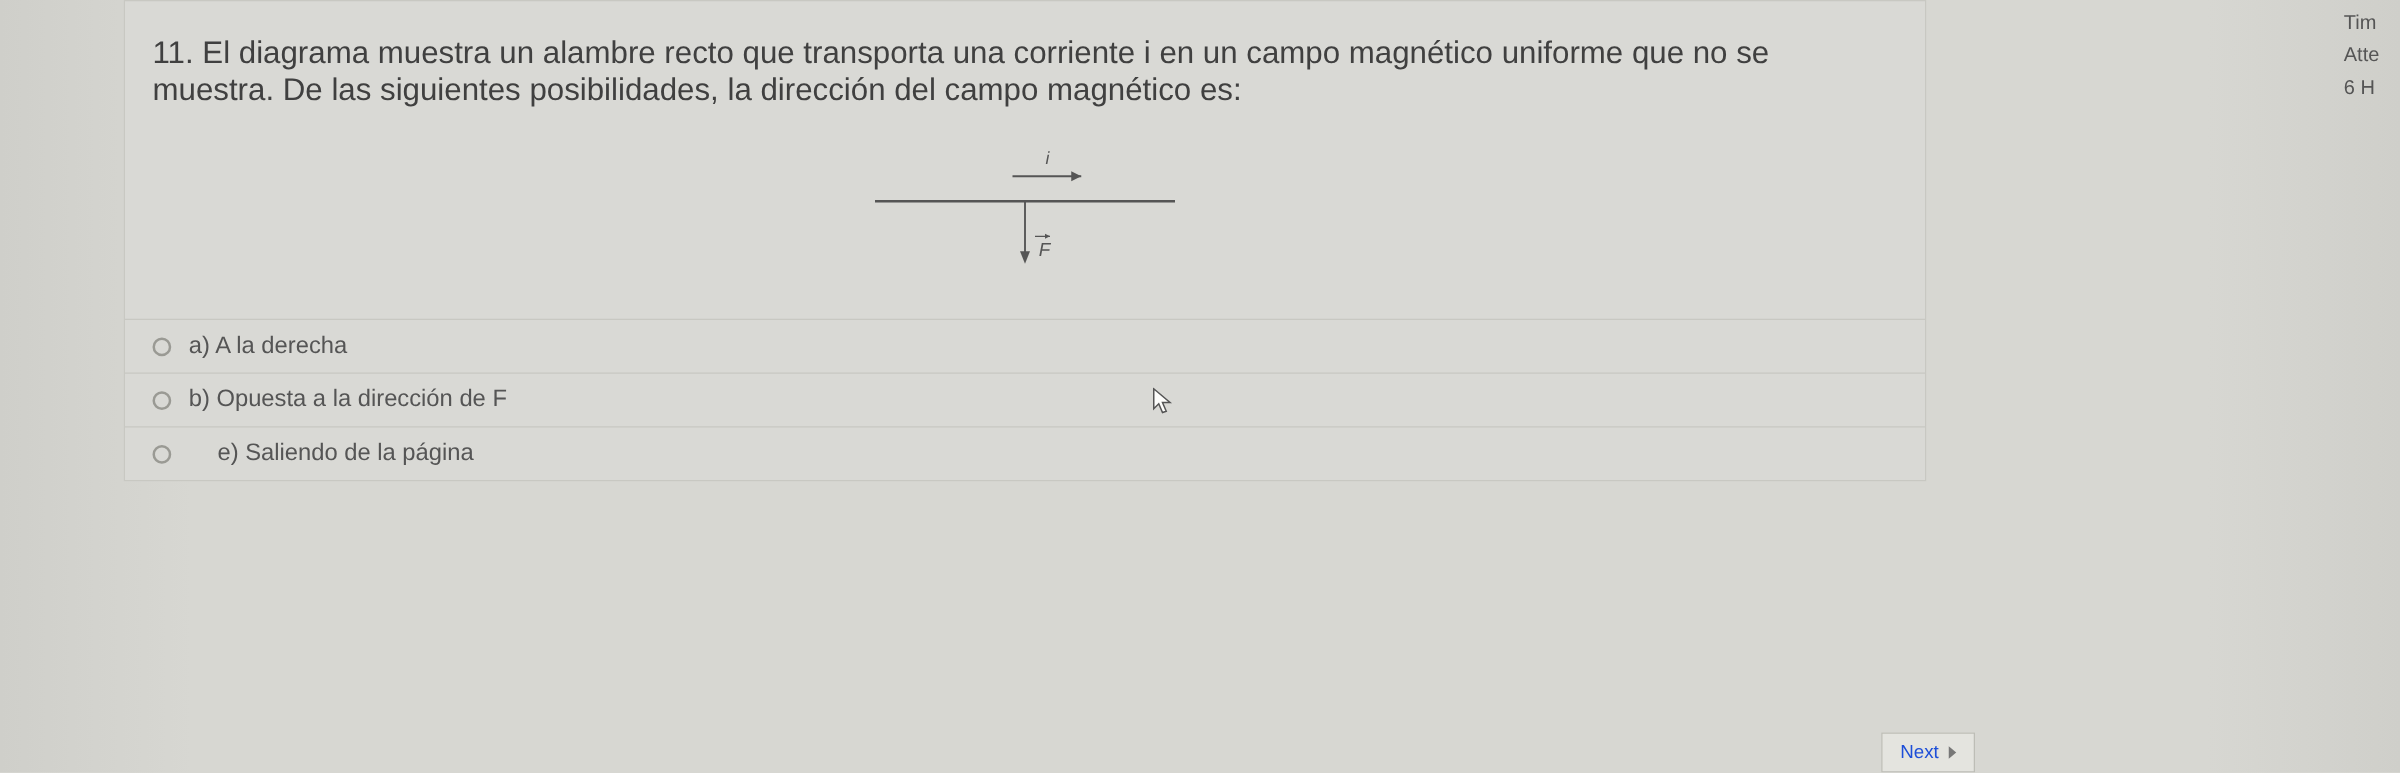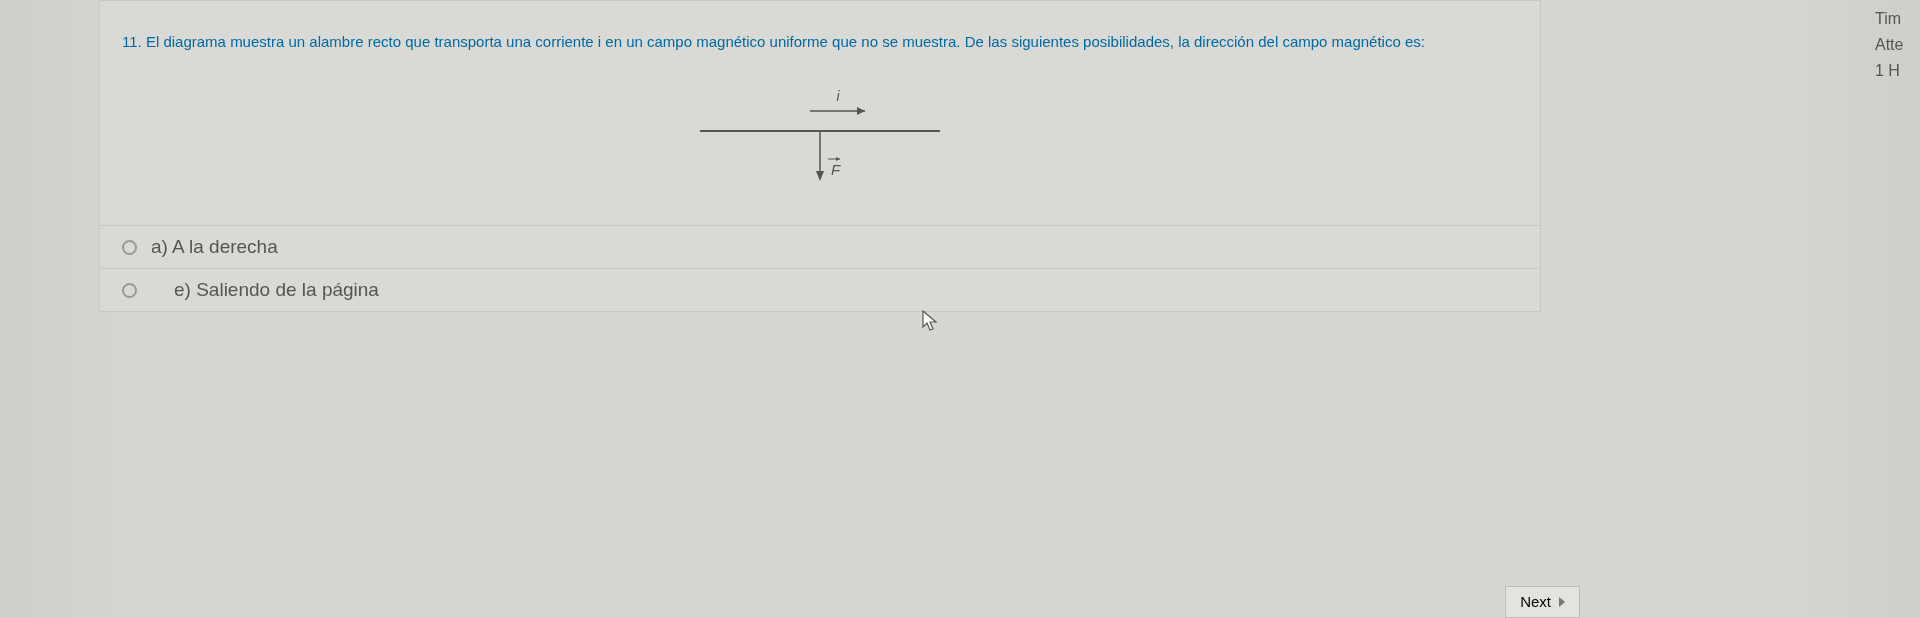--- a/index.html
+++ b/index.html
@@ -21,23 +21,23 @@
   .question-card {
     position: absolute;
     left: 99px;
     top: 0;
     width: 1440px;
     background: #d9d9d5;
     border: 1px solid #c8c8c2;
   }
   .question-text {
     padding: 26px 22px 8px 22px;
-    font-size: 15px;
+    font-size: 25px;
     line-height: 30px;
-    color: #0369a1;
+    color: #404040;
   }
   .diagram-area {
     height: 160px;
     display: flex;
     align-items: center;
     justify-content: center;
   }
   .diagram-area svg { display: block; }
 
   .options {
@@ -78,21 +78,21 @@
     right: 340px;
     bottom: 0;
     height: 30px;
     padding: 0 14px;
     display: inline-flex;
     align-items: center;
     gap: 8px;
     background: #e4e4df;
     border: 1px solid #bdbdb6;
     font-size: 15px;
-    color: #000000;
+    color: #1d4ed8;
     line-height: 30px;
     margin-left: 42px;
   }
   .next-btn .tri {
     width: 0; height: 0;
     border-top: 5px solid transparent;
     border-bottom: 5px solid transparent;
     border-left: 6px solid #777;
   }
 
@@ -132,29 +132,33 @@
       </svg>
     </div>
 
     <div class="options">
       <div class="option-row">
         <span class="radio"></span>
         <span>a) A la derecha</span>
       </div>
       <div class="option-row">
         <span class="radio"></span>
+        <span>b) Opuesta a la dirección de F</span>
+      </div>
+      <div class="option-row">
+        <span class="radio"></span>
         <span>e) Saliendo de la página</span>
       </div>
     </div>
   </div>
 
   <div class="sidebar">
     <div>Tim</div>
     <div>Atte</div>
-    <div>1 H</div>
+    <div>6 H</div>
   </div>
 
   <div class="next-btn">
     <span>Next</span>
     <span class="tri"></span>
   </div>
 
   <svg class="cursor" width="20" height="24" viewBox="0 0 20 24">
     <path d="M1 1 L1 17 L5 13 L8 20 L11 19 L8 12 L14 12 Z" fill="#fdfdfb" stroke="#555" stroke-width="1.2"></path>
   </svg>

